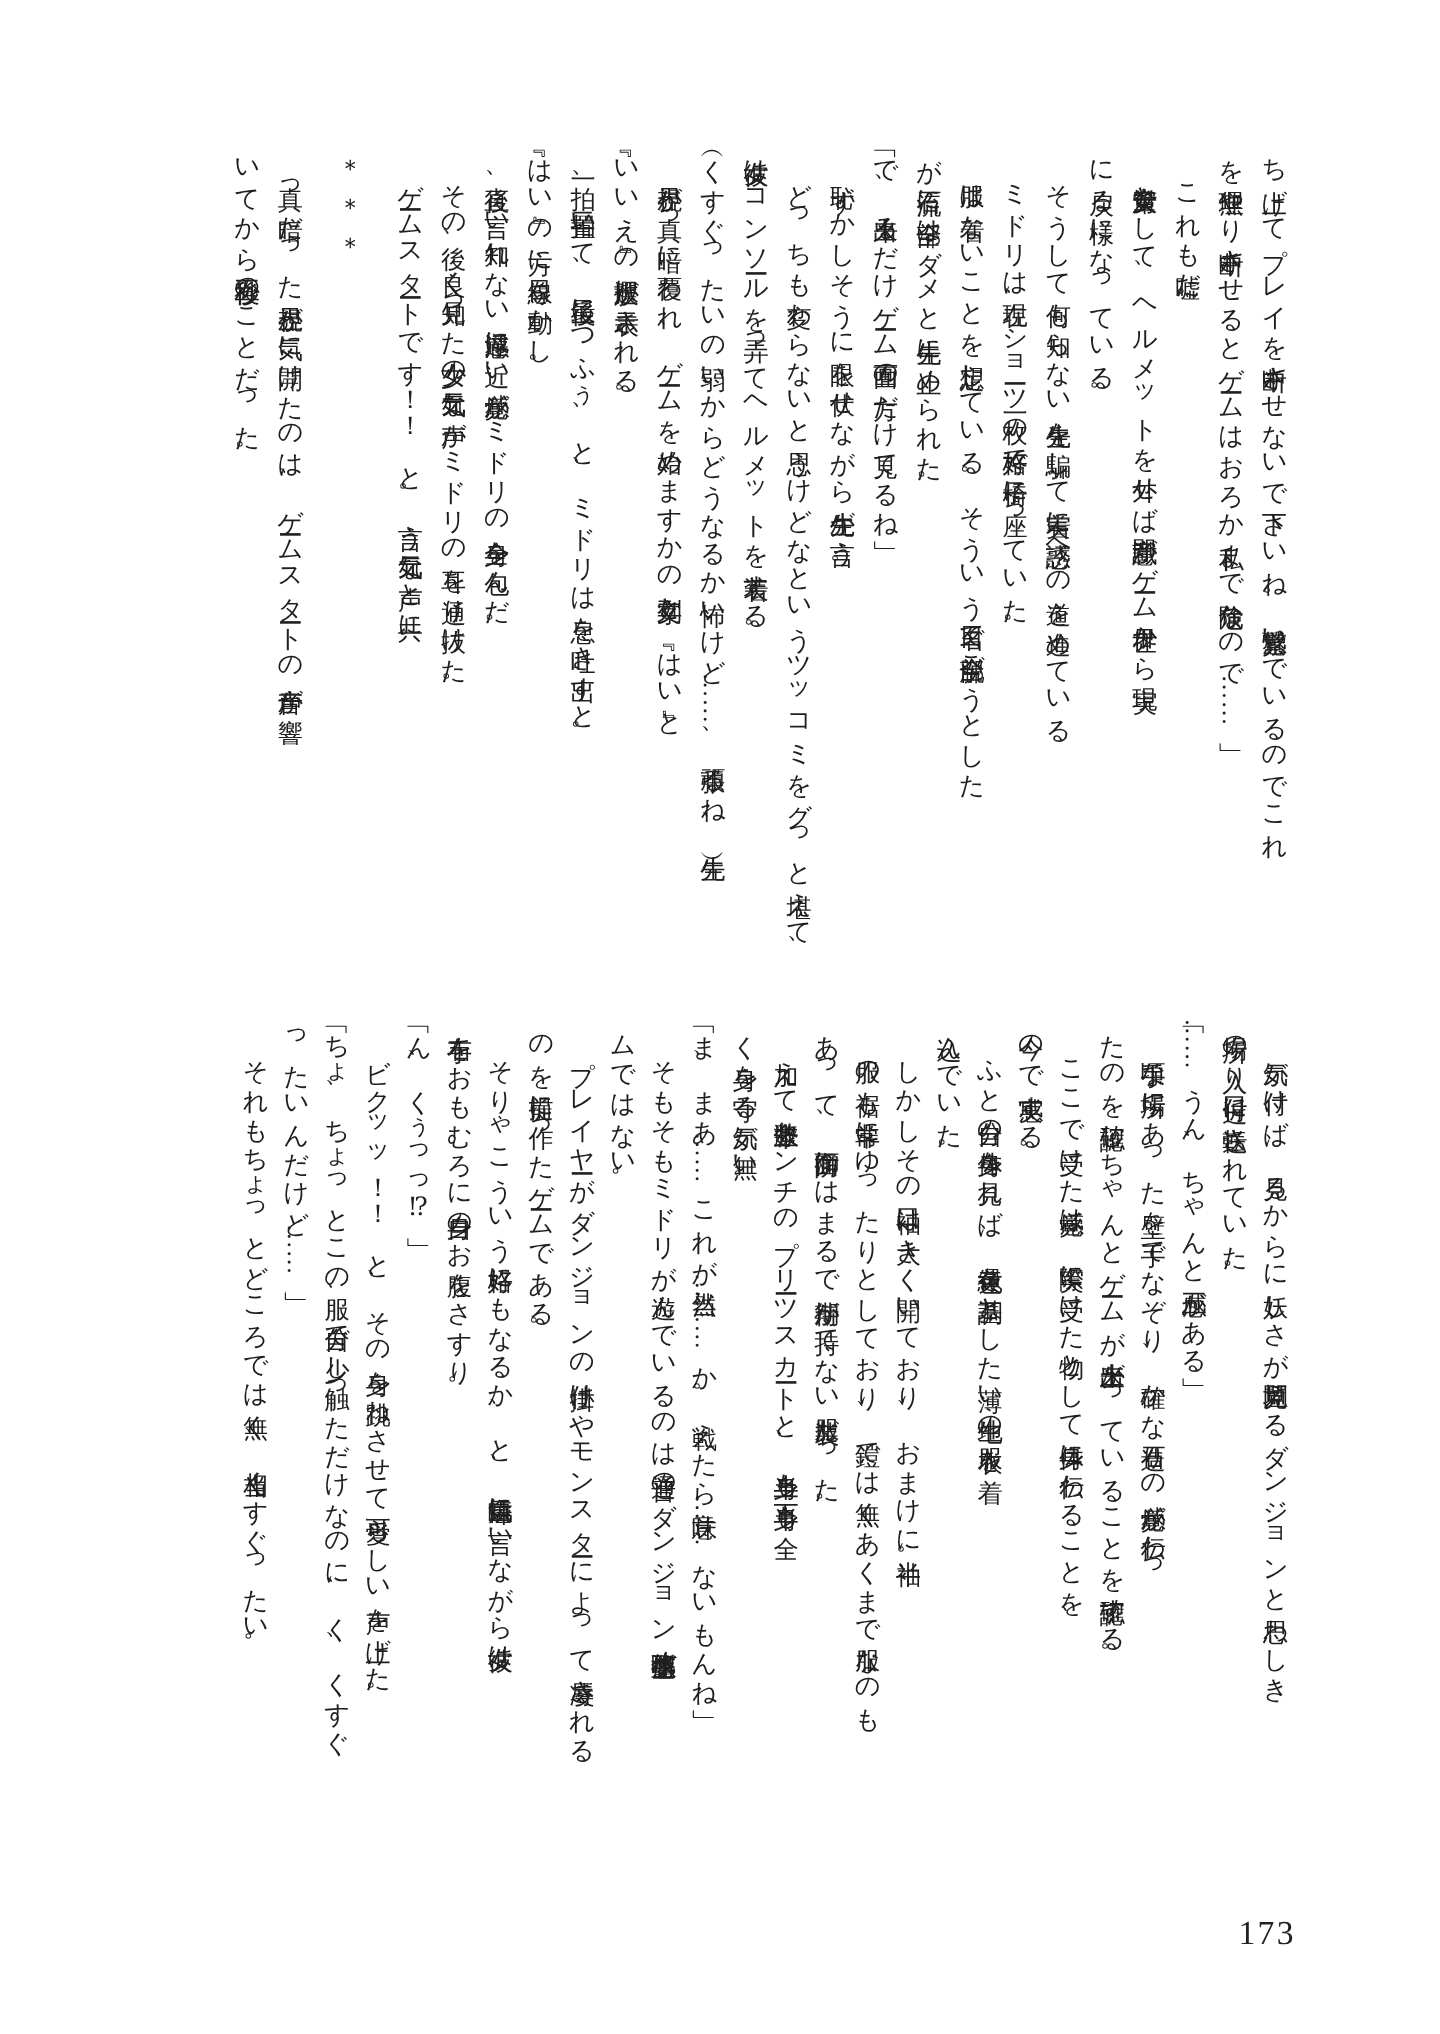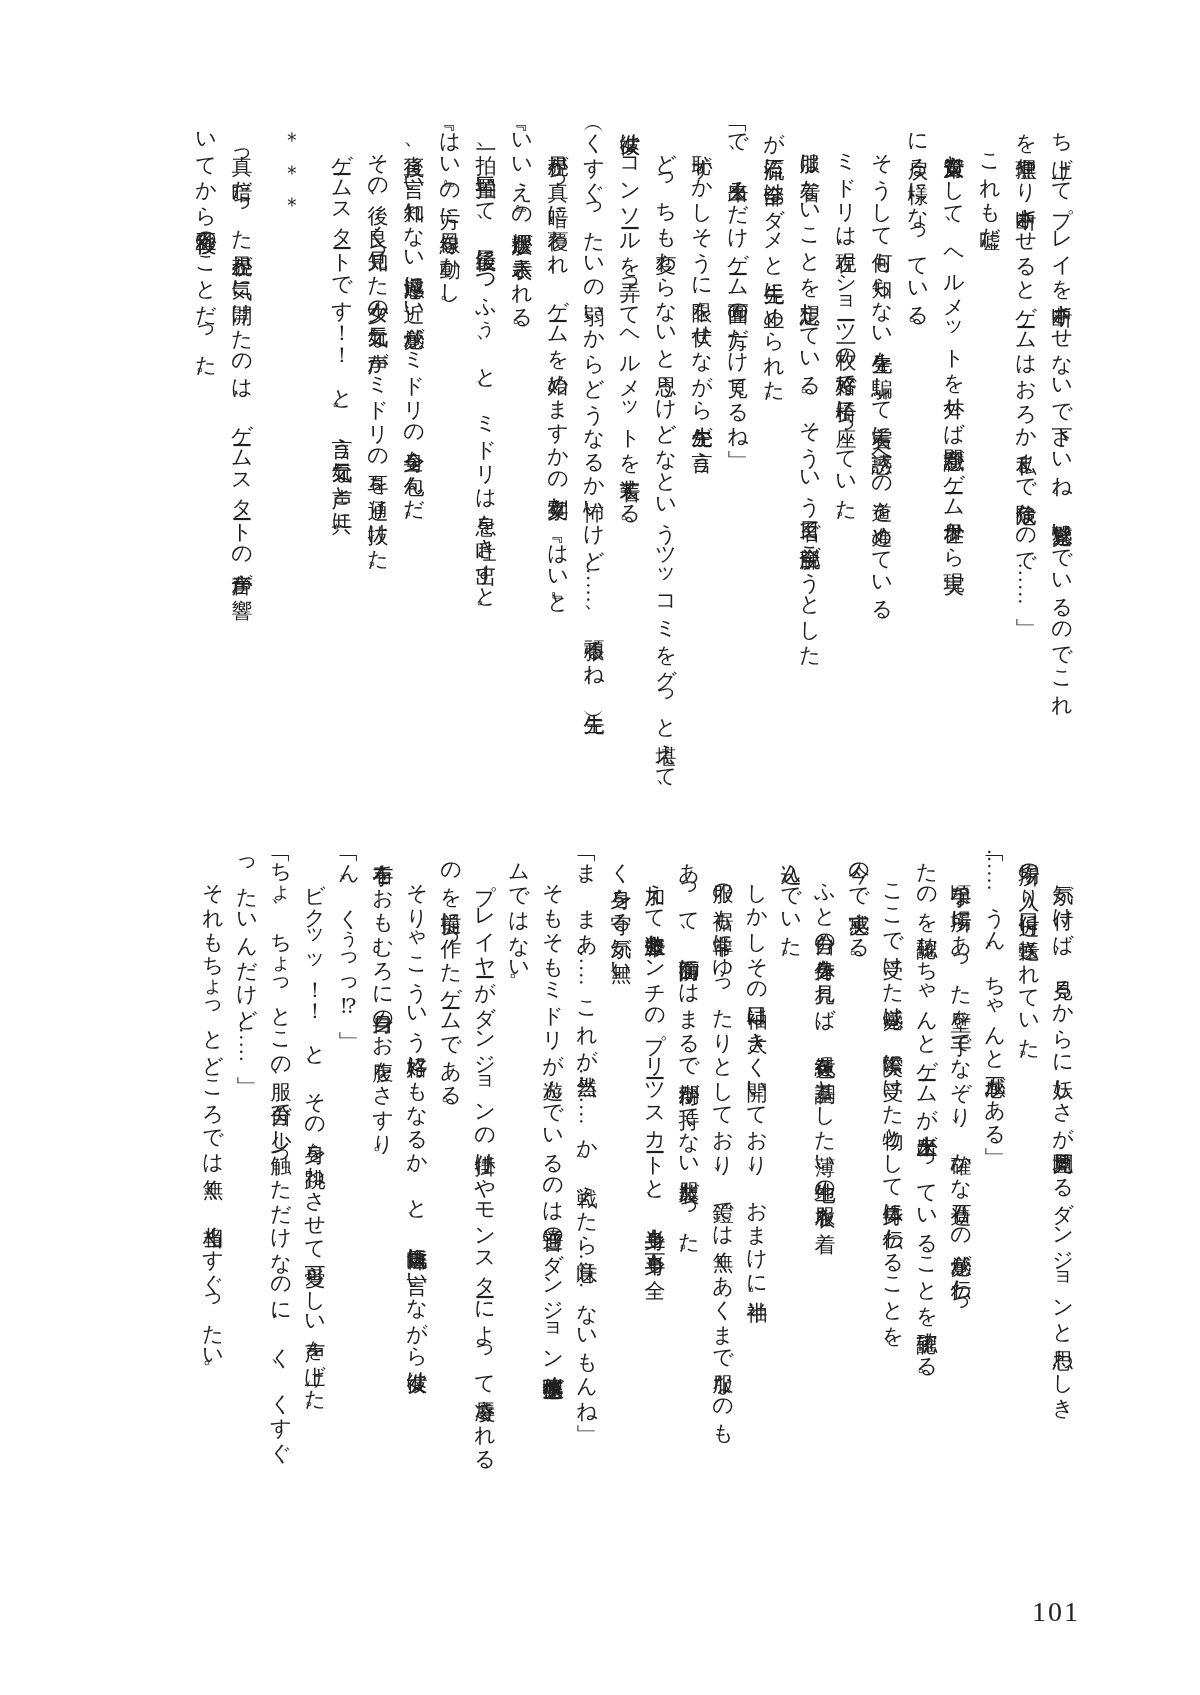--- a/index.html
+++ b/index.html
@@ -116,15 +116,15 @@
       <p>のを前提に作ったゲームである。</p>
       <p class="indent">そりゃこういう格好にもなるか、と、自虐気味に言いながら彼女は</p>
       <p>右手をおもむろに自身のお腹をさすり。</p>
       <p>「ん、くぅっっ⁉」</p>
       <p class="indent">ビクッッ！！　と、その身を跳ねさせて可愛らしい声を上げた。</p>
       <p>「ちょ、ちょっとこの服、自分で少し触っただけなのに、く、くすぐ</p>
       <p>ったいんだけど……」</p>
       <p class="indent">それもちょっとどころでは無く、相当くすぐったい。</p>
     </div>
 
-  <div class="page-number">101</div>
+  <div class="page-number">173</div>
 
 </div>
 
 </body></html>

